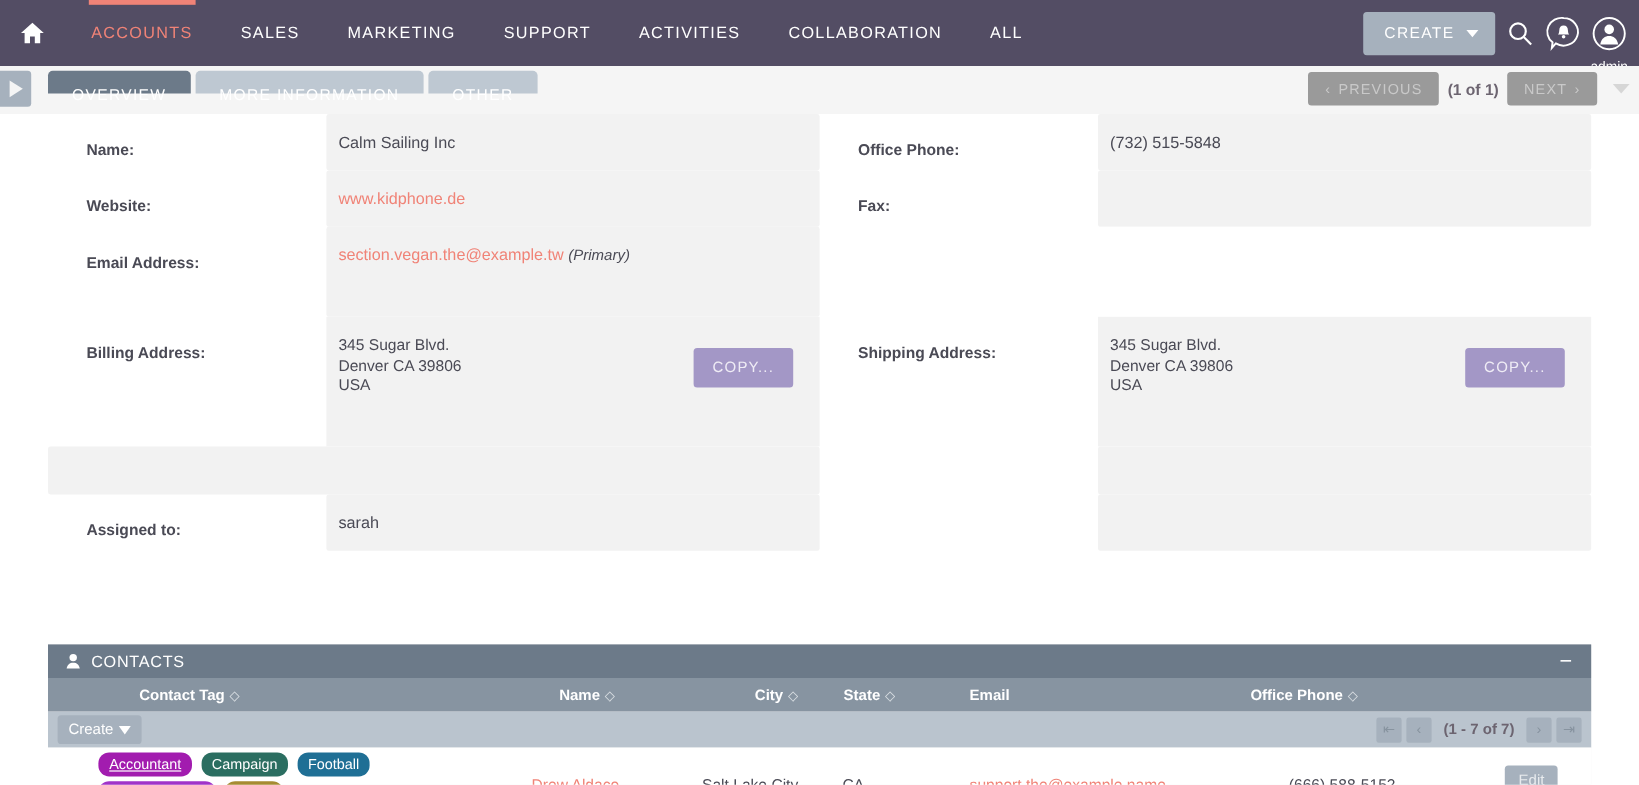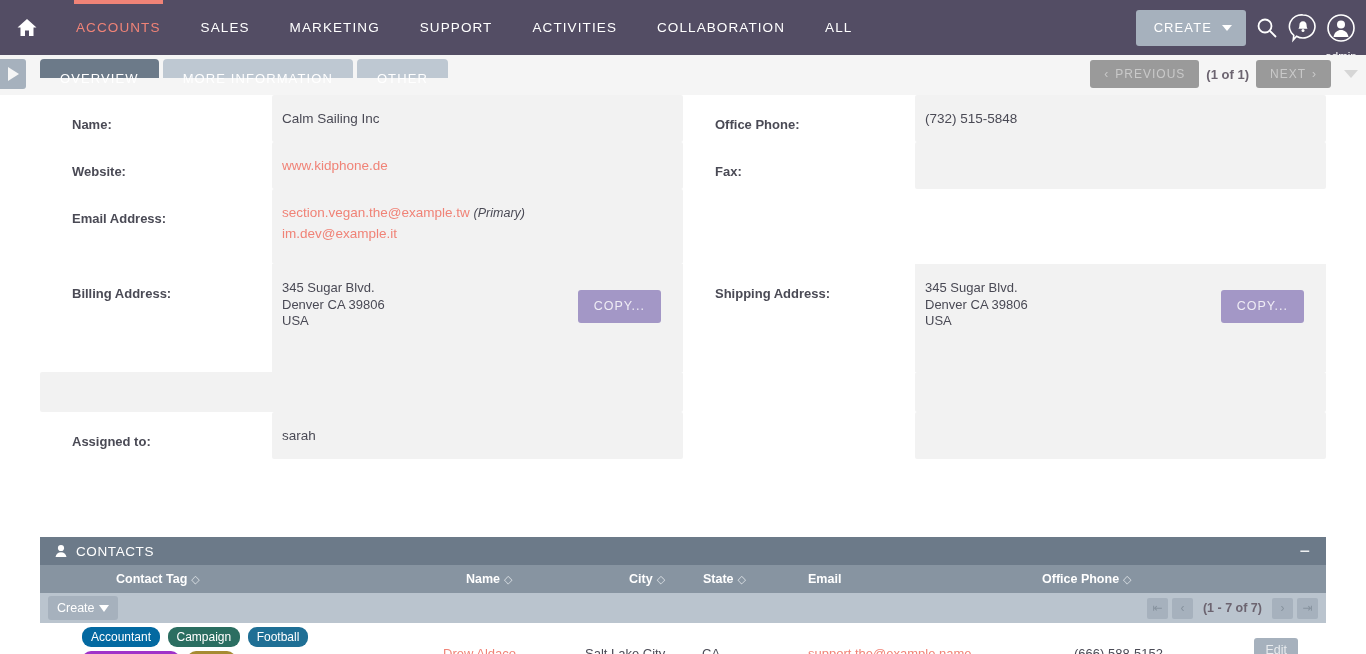--- a/index.html
+++ b/index.html
@@ -417,23 +417,20 @@
   </div>
 
   <div class="row">
     <div class="col">
       <div class="lbl">Email Address:</div>
       <div class="val" style="min-height:75px;">
         <div>
           <span class="linktext">section.vegan.the@example.tw</span>
           <span class="primary-note">(Primary)</span>
         </div>
-        <div style="margin-top:6px;">
-          <span class="linktext">im.dev@example.it</span>
-        </div>
       </div>
     </div>
     <div class="col">
       <div class="lbl"></div>
       <div class="val white" style="min-height:75px;"></div>
     </div>
   </div>
 
   <div class="row">
     <div class="col">
@@ -525,21 +522,21 @@
       <div class="pgbtn">‹</div>
       <div id="contacts-range">(1 - 7 of 7)</div>
       <div class="pgbtn">›</div>
       <div class="pgbtn">⇥</div>
     </div>
   </div>
 
   <div id="contacts-body">
     <div class="crow">
       <div class="tags">
-        <span class="tag" style="background:#0369a1;">Accountant</span>
+        <span class="tag" style="background:#a21caf;text-decoration:underline;">Accountant</span>
         <span class="tag" style="background:#2b6e61;">Campaign</span>
         <span class="tag" style="background:#1f6f95;">Football</span><br>
         <span class="tag" style="background:#a033c9;">The NFC-north</span>
         <span class="tag" style="background:#a68b32;">Sales</span>
       </div>
       <div class="cell" style="left:403px;">
         <a href="#">Drew Aldaco</a>
       </div>
       <div class="cell" style="left:545px;">Salt Lake City</div>
       <div class="cell" style="left:662px;">CA</div>

